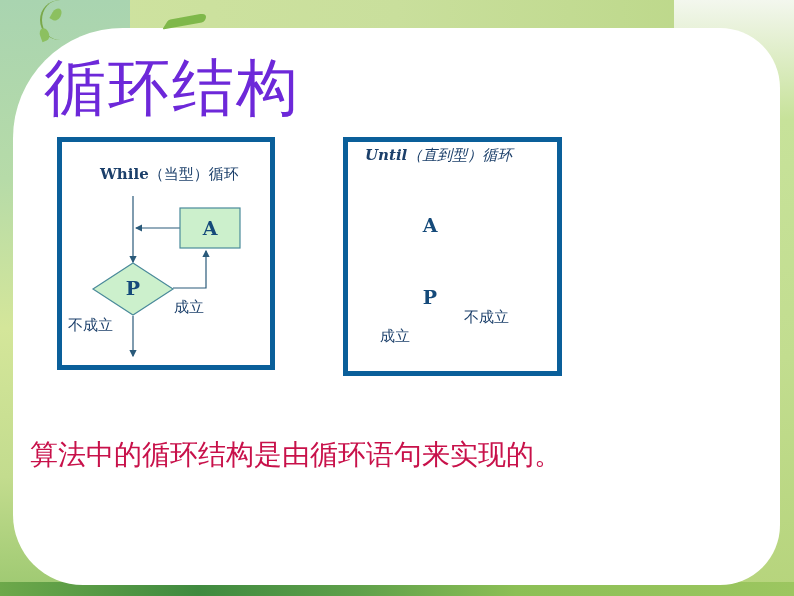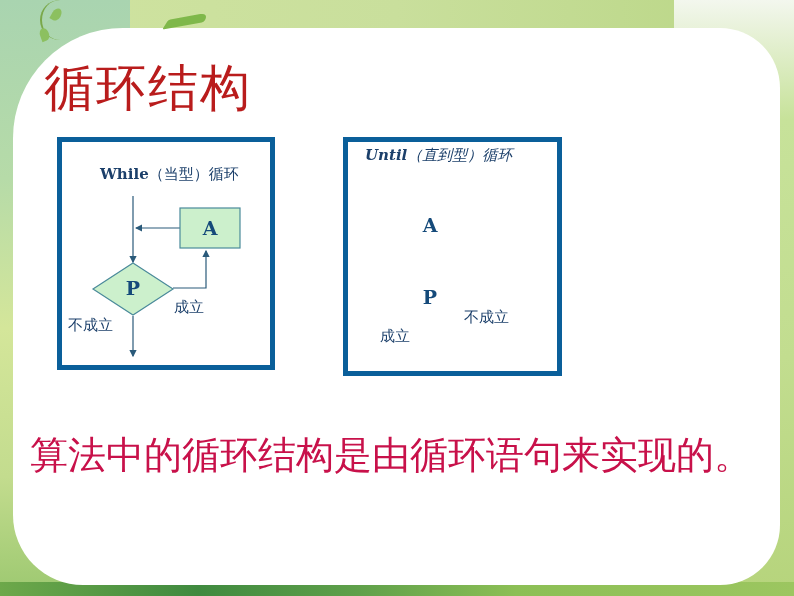--- a/index.html
+++ b/index.html
@@ -32,21 +32,21 @@
   .vine-leaf {
     position: absolute; width: 9px; height: 13px; background: #8cc060; border-radius: 50% 50% 50% 0;
   }
   .panel {
     position: absolute; left: 13px; top: 28px; width: 767px; height: 557px;
     background: #ffffff;
     border-radius: 110px 60px 60px 70px;
   }
   .title {
     position: absolute; left: 44px; top: 50px;
-    font-size: 50px; line-height: 76px; color: #b91c1c;
+    font-size: 62px; line-height: 76px; color: #6d28d9;
     font-family: "DejaVu Sans", sans-serif; letter-spacing: 2px;
   }
   .frame {
     position: absolute; border: 5px solid #0a5f9a; background: #ffffff; box-sizing: border-box;
   }
   .frame-left { left: 57px; top: 137px; width: 218px; height: 233px; }
   .frame-right { left: 343px; top: 137px; width: 219px; height: 239px; }
   svg.diag { position: absolute; left: 0; top: 0; overflow: visible; }
   .caption {
     position: absolute; color: #1b3f6a; font-size: 15px; white-space: nowrap;
@@ -56,21 +56,21 @@
   .lbl {
     position: absolute; color: #1b3f6a; font-size: 15px; white-space: nowrap;
     font-family: "DejaVu Sans", sans-serif;
   }
   .node-label {
     position: absolute; font-family: "DejaVu Serif", serif; font-weight: bold;
     color: #154a7a; font-size: 19px; text-align: center;
   }
   .summary {
     position: absolute; left: 30px; top: 433px; color: #c8114a;
-    font-size: 38px; line-height: 44px; white-space: nowrap;
+    font-size: 28px; line-height: 44px; white-space: nowrap;
     font-family: "DejaVu Sans", sans-serif;
   }
 </style>
 </head>
 <body>
 
 <div class="bg-left"></div>
 <div class="bg-right"></div>
 <div class="bg-bottom"></div>
 <div class="vine"></div>

